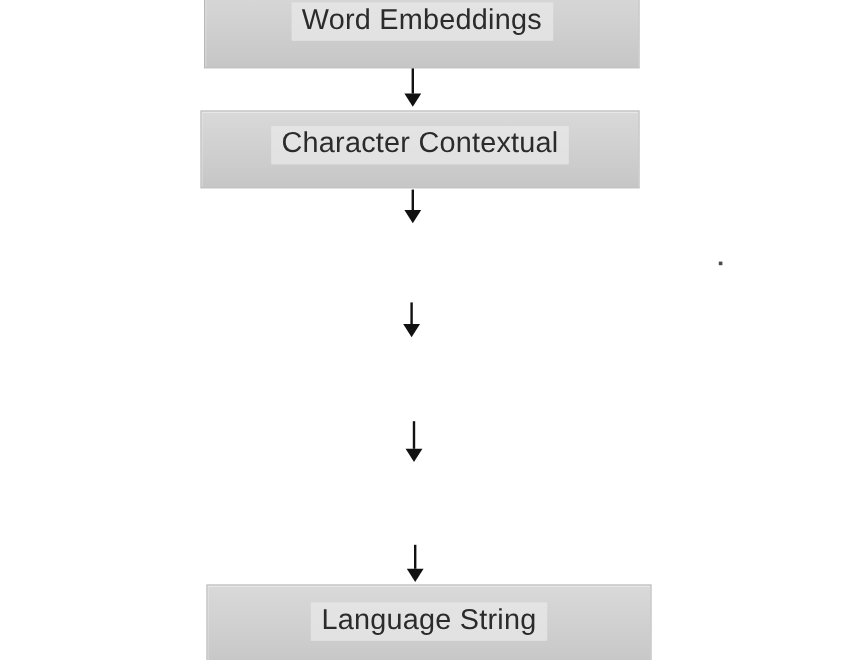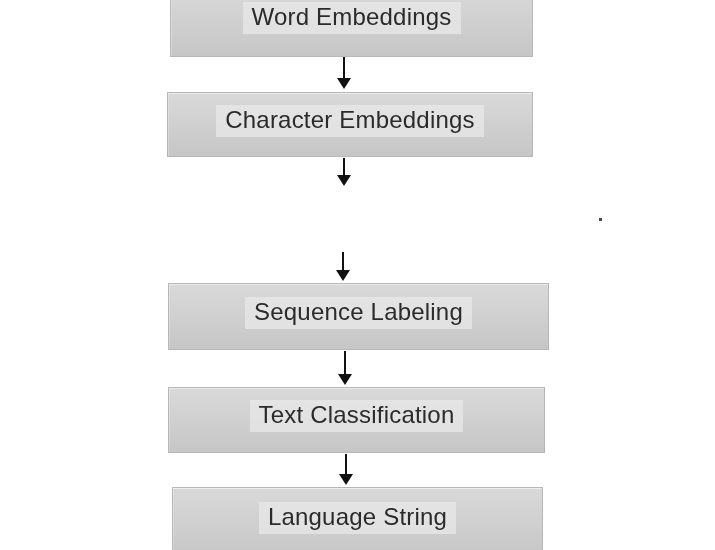--- a/index.html
+++ b/index.html
@@ -85,46 +85,40 @@
   <div class="node n1">
     <span class="node-label">Word Embeddings</span>
   </div>
 
   <div class="arrow a1">
     <div class="arrow-shaft"></div>
     <div class="arrow-head"></div>
   </div>
 
   <div class="node n2">
-    <span class="node-label">Character Embeddings</span>
+    <span class="node-label">Character Contextual</span>
   </div>
 
   <div class="arrow a2">
     <div class="arrow-shaft"></div>
     <div class="arrow-head"></div>
   </div>
 
 
   <div class="arrow a3">
     <div class="arrow-shaft"></div>
     <div class="arrow-head"></div>
   </div>
 
-  <div class="node n4">
-    <span class="node-label">Sequence Labeling</span>
-  </div>
 
   <div class="arrow a4">
     <div class="arrow-shaft"></div>
     <div class="arrow-head"></div>
   </div>
 
-  <div class="node n5">
-    <span class="node-label">Text Classification</span>
-  </div>
 
   <div class="arrow a5">
     <div class="arrow-shaft"></div>
     <div class="arrow-head"></div>
   </div>
 
   <div class="node n6">
     <span class="node-label">Language String</span>
   </div>
 

